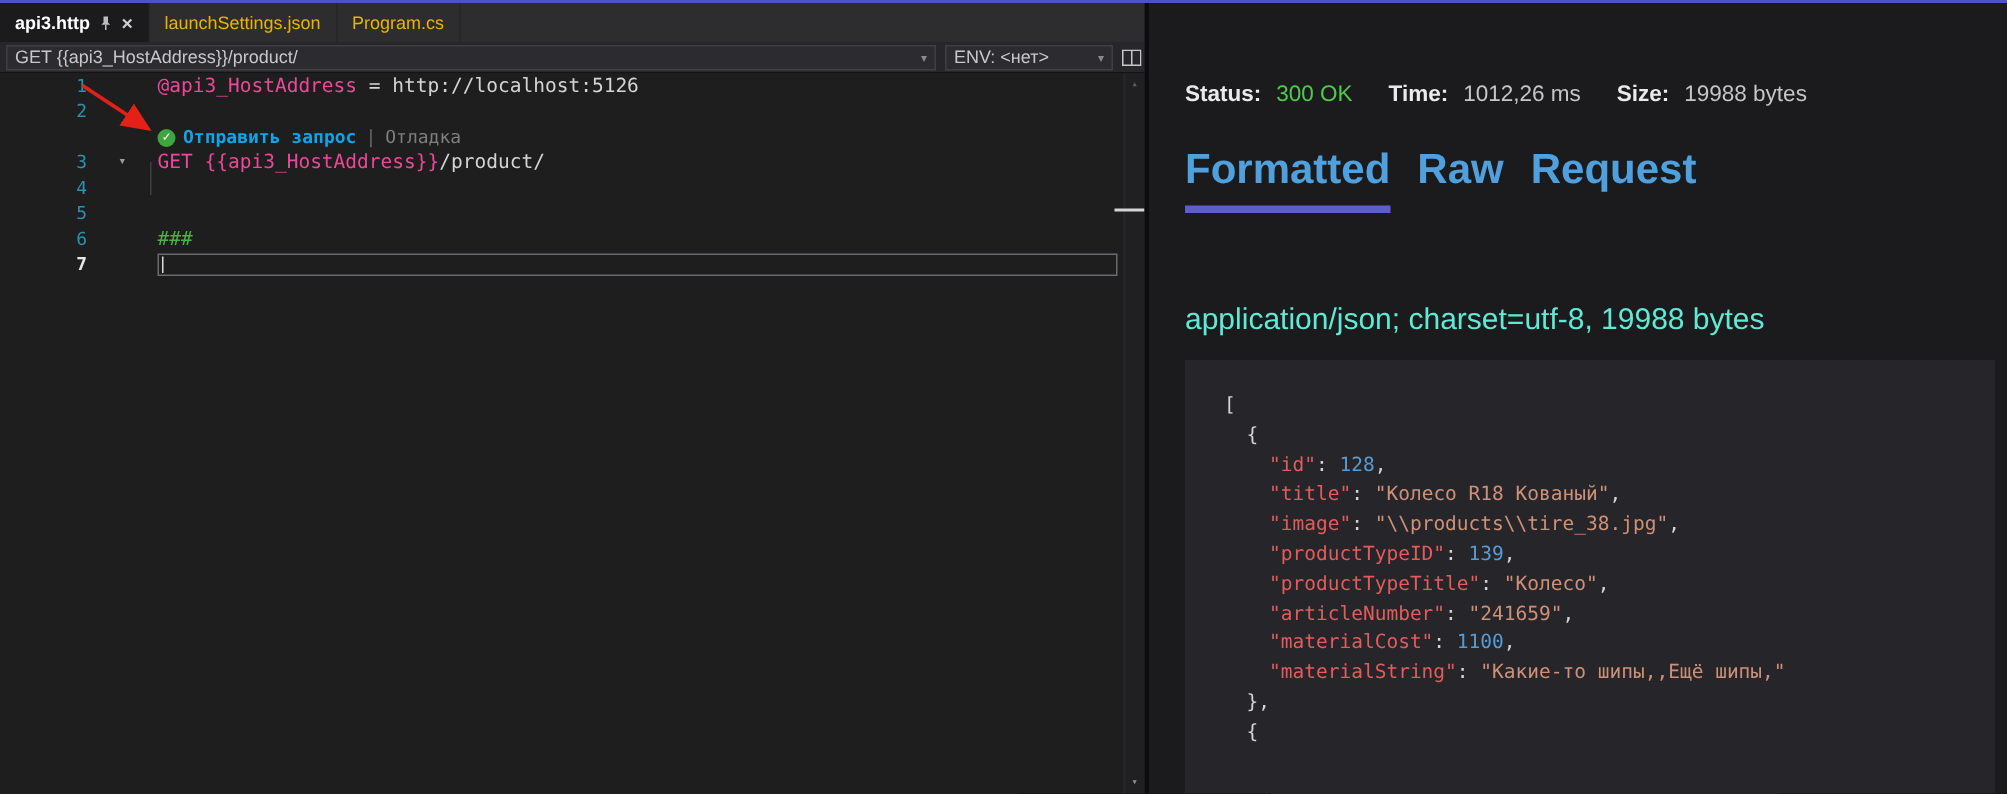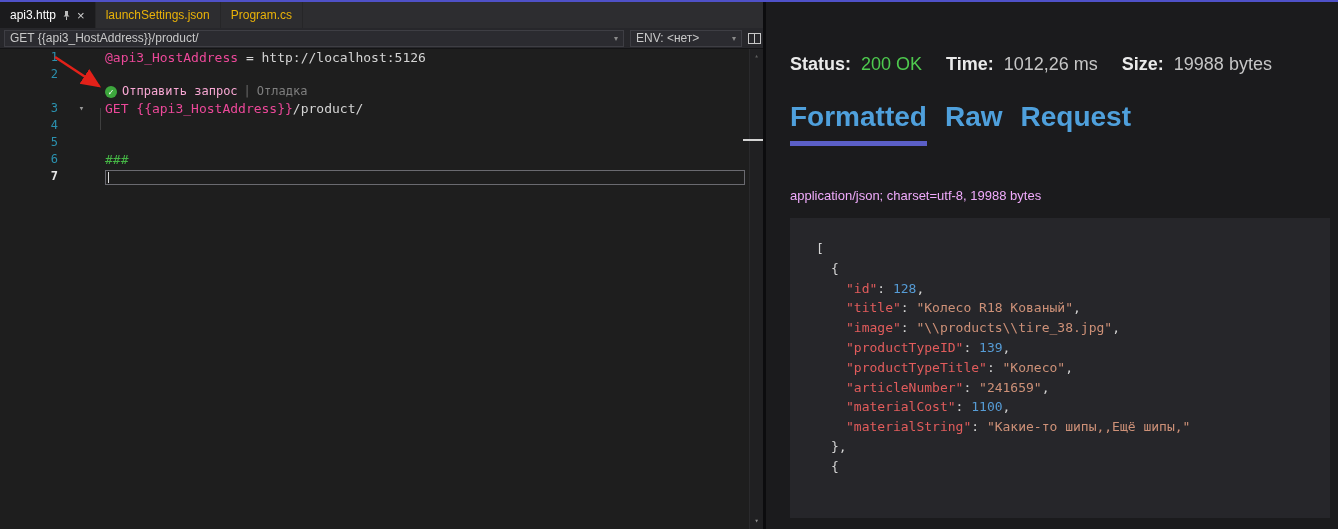--- a/index.html
+++ b/index.html
@@ -8,21 +8,21 @@
     position:relative; width:1338px; height:529px;
     background:#1e1e1e; border-top:2px solid #4F51C8;
     display:flex; overflow:hidden;
   }
 
   
   .left-pane { width:766px; flex:0 0 766px; display:flex; flex-direction:column; border-right:3px solid #0c0c0e; }
 
   .tab-bar { height:26px; background:#2d2d30; display:flex; align-items:stretch; flex:none; }
   .doc-tab { display:flex; align-items:center; gap:6px; padding:0 10px; font-size:12px; color:#eab308; border-right:1px solid #262628; cursor:default; }
-  .doc-tab.active { background:#1b1b1d; color:#ffffff; font-weight:normal; }
+  .doc-tab.active { background:#1b1b1d; color:#ffffff; font-weight:bold; }
   .tab-close { font-size:13px; color:#cfcfcf; line-height:1; }
   .pin-svg, .split-svg { display:block; }
 
   .url-bar { height:21px; background:#27272b; border-bottom:1px solid #141416; display:flex; align-items:center; gap:6px; padding:0 4px; flex:none; }
   .combo { height:17px; background:#2b2b30; border:1px solid #3e3e44; color:#c8c8c8; font-size:12px; display:flex; align-items:center; justify-content:space-between; padding:0 5px; white-space:nowrap; overflow:hidden; }
   .method-combo { flex:0 0 620px; }
   .env-combo { flex:0 0 112px; }
   .chev { color:#8a8a8a; font-size:8px; margin-left:6px; }
 
   .editor { flex:1; position:relative; background:#1e1e1e; font-family:"DejaVu Sans Mono", monospace; font-size:13px; overflow:hidden; }
@@ -30,50 +30,50 @@
   .lnum { width:58px; flex:none; text-align:right; color:#2B91AF; font-size:12px; }
   .crow.cur .lnum { color:#e8e8e8; font-weight:bold; }
   .fold { width:47px; flex:none; text-align:center; color:#9a9a9a; font-size:9px; line-height:17px; }
   .ltext { white-space:pre; }
   .kw { color:#ec4899; }
   .pl { color:#D4D4D4; }
   .cm { color:#45B545; }
 
   .lens-row { height:17px; line-height:17px; padding-left:105px; display:flex; align-items:center; font-size:12px; }
   .check-badge { width:12px; height:12px; border-radius:50%; background:#3DA73D; color:#fff; font-size:9px; line-height:12px; text-align:center; margin-right:5px; flex:none; }
-  .lens-link { color:#f9a8d4; font-weight:normal; font-family:"DejaVu Sans Mono", monospace; }
+  .lens-link { color:#0ea5e9; font-weight:bold; font-family:"DejaVu Sans Mono", monospace; }
   .lens-sep { color:#6a6a6a; margin:0 6px; }
   .lens-debug { color:#7f7f7f; font-family:"DejaVu Sans Mono", monospace; }
 
   .inline-box { display:inline-block; width:640px; height:15px; border:1px solid #6a6a70; position:relative; vertical-align:middle; }
   .caret { position:absolute; left:2px; top:1px; width:1px; height:11px; background:#dcdcdc; }
 
   .scope-guide { position:absolute; left:100px; top:59px; width:1px; height:22px; background:#3f3f3f; }
 
   .arrow-overlay { position:absolute; left:0; top:0; pointer-events:none; }
 
   .scrollbar { position:absolute; right:0; top:0; bottom:0; width:14px; background:#202022; border-left:1px solid #2a2a2c; }
   .sb-up { position:absolute; top:3px; left:0; right:0; text-align:center; color:#5f5f5f; font-size:7px; }
   .sb-down { position:absolute; bottom:4px; left:0; right:0; text-align:center; color:#8f8f8f; font-size:7px; }
   .sb-marker { position:absolute; top:90px; right:0; width:20px; height:2px; background:#d4d4d4; }
 
   
   .right-pane { flex:1; background:#1b1b1d; padding-left:24px; overflow:hidden; }
 
-  .status-row { margin-top:52px; display:flex; align-items:baseline; font-size:18px; white-space:nowrap; }
+  .status-row { margin-top:52px; display:flex; align-items:baseline; font-size:15px; white-space:nowrap; }
   .s-label { color:#eaeaea; font-weight:bold; }
   .s-value { color:#c6c6c6; margin-left:10px; margin-right:24px; }
   .s-ok { color:#4EC94E; }
 
   .resp-tabs { margin-top:26px; display:flex; gap:18px; font-size:28px; font-weight:bold; color:#4FA0DC; }
   .resp-tab { padding-bottom:8px; cursor:default; }
   .resp-tab.active { border-bottom:5px solid #5B5FC7; }
 
   .body-heading { margin-top:26px; font-size:21px; font-weight:bold; color:#c6ccd2; }
-  .content-type { margin-top:42px; font-size:13px; color:#f0abfc; }
+  .content-type { margin-top:60px; font-size:20px; color:#5eead4; }
 
   .json-box { margin-top:15px; margin-right:8px; height:300px; background:#26262a; padding:21px 14px 14px 12px; font-family:"DejaVu Sans Mono", monospace; font-size:13px; line-height:19.8px; overflow:hidden; }
   .jline { white-space:pre; }
   .ind1 { padding-left:14px; }
   .ind2 { padding-left:29px; }
   .ind3 { padding-left:44px; }
   .jpun { color:#d4d4d4; }
   .jkey { color:#E25C5C; }
   .jstr { color:#CE9178; }
   .jnum { color:#569CD6; }
@@ -188,21 +188,21 @@
       </div>
       <div class="sb-marker" style="position:absolute; top:90px; right:0;"></div>
 
     </div>
   </div>
 
   <div class="right-pane">
 
     <div class="status-row">
       <span class="s-label">Status:</span>
-      <span class="s-value s-ok">200 OK</span>
+      <span class="s-value s-ok">300 OK</span>
       <span class="s-label">Time:</span>
       <span class="s-value">1012,26 ms</span>
       <span class="s-label">Size:</span>
       <span class="s-value">19988 bytes</span>
     </div>
 
     <div class="resp-tabs">
       <div class="resp-tab active">Formatted</div>
       <div class="resp-tab">Raw</div>
       <div class="resp-tab">Request</div>

